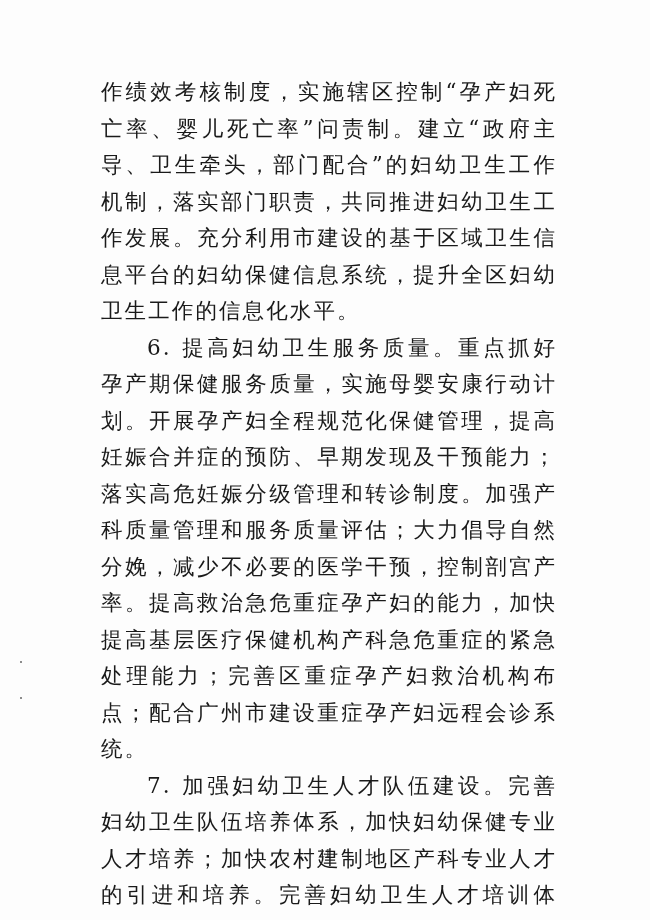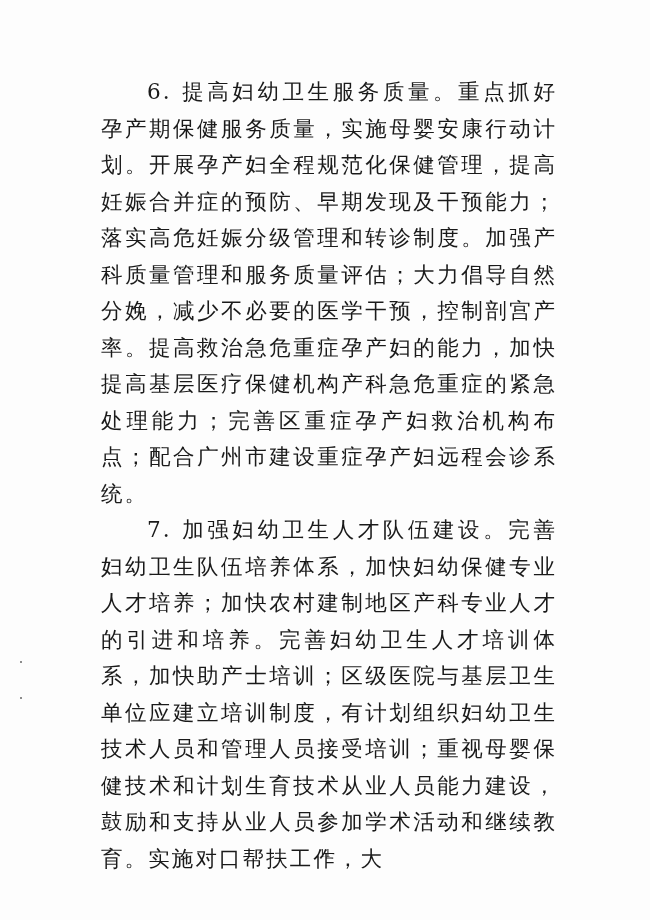--- a/index.html
+++ b/index.html
@@ -32,18 +32,19 @@
     }
   </style>
 </head>
 <body>
 
 <div class="page">
   <span class="margin-mark" style="left:20px; top:661px;"></span>
   <span class="margin-mark" style="left:20px; top:697px;"></span>
 
   <div class="body-text">
+    <p class="para">作绩效考核制度，实施辖区控制“孕产妇死亡率、婴儿死亡率”问责制。建立“政府主导、卫生牵头，部门配合”的妇幼卫生工作机制，落实部门职责，共同推进妇幼卫生工作发展。充分利用市建设的基于区域卫生信息平台的妇幼保健信息系统，提升全区妇幼卫生工作的信息化水平。</p>
     <p class="para indent">6. 提高妇幼卫生服务质量。重点抓好孕产期保健服务质量，实施母婴安康行动计划。开展孕产妇全程规范化保健管理，提高妊娠合并症的预防、早期发现及干预能力；落实高危妊娠分级管理和转诊制度。加强产科质量管理和服务质量评估；大力倡导自然分娩，减少不必要的医学干预，控制剖宫产率。提高救治急危重症孕产妇的能力，加快提高基层医疗保健机构产科急危重症的紧急处理能力；完善区重症孕产妇救治机构布点；配合广州市建设重症孕产妇远程会诊系统。</p>
     <p class="para indent">7. 加强妇幼卫生人才队伍建设。完善妇幼卫生队伍培养体系，加快妇幼保健专业人才培养；加快农村建制地区产科专业人才的引进和培养。完善妇幼卫生人才培训体系，加快助产士培训；区级医院与基层卫生单位应建立培训制度，有计划组织妇幼卫生技术人员和管理人员接受培训；重视母婴保健技术和计划生育技术从业人员能力建设，鼓励和支持从业人员参加学术活动和继续教育。实施对口帮扶工作，大</p>
   </div>
 
   <div class="page-number">11</div>
 </div>
 
 </body></html>

